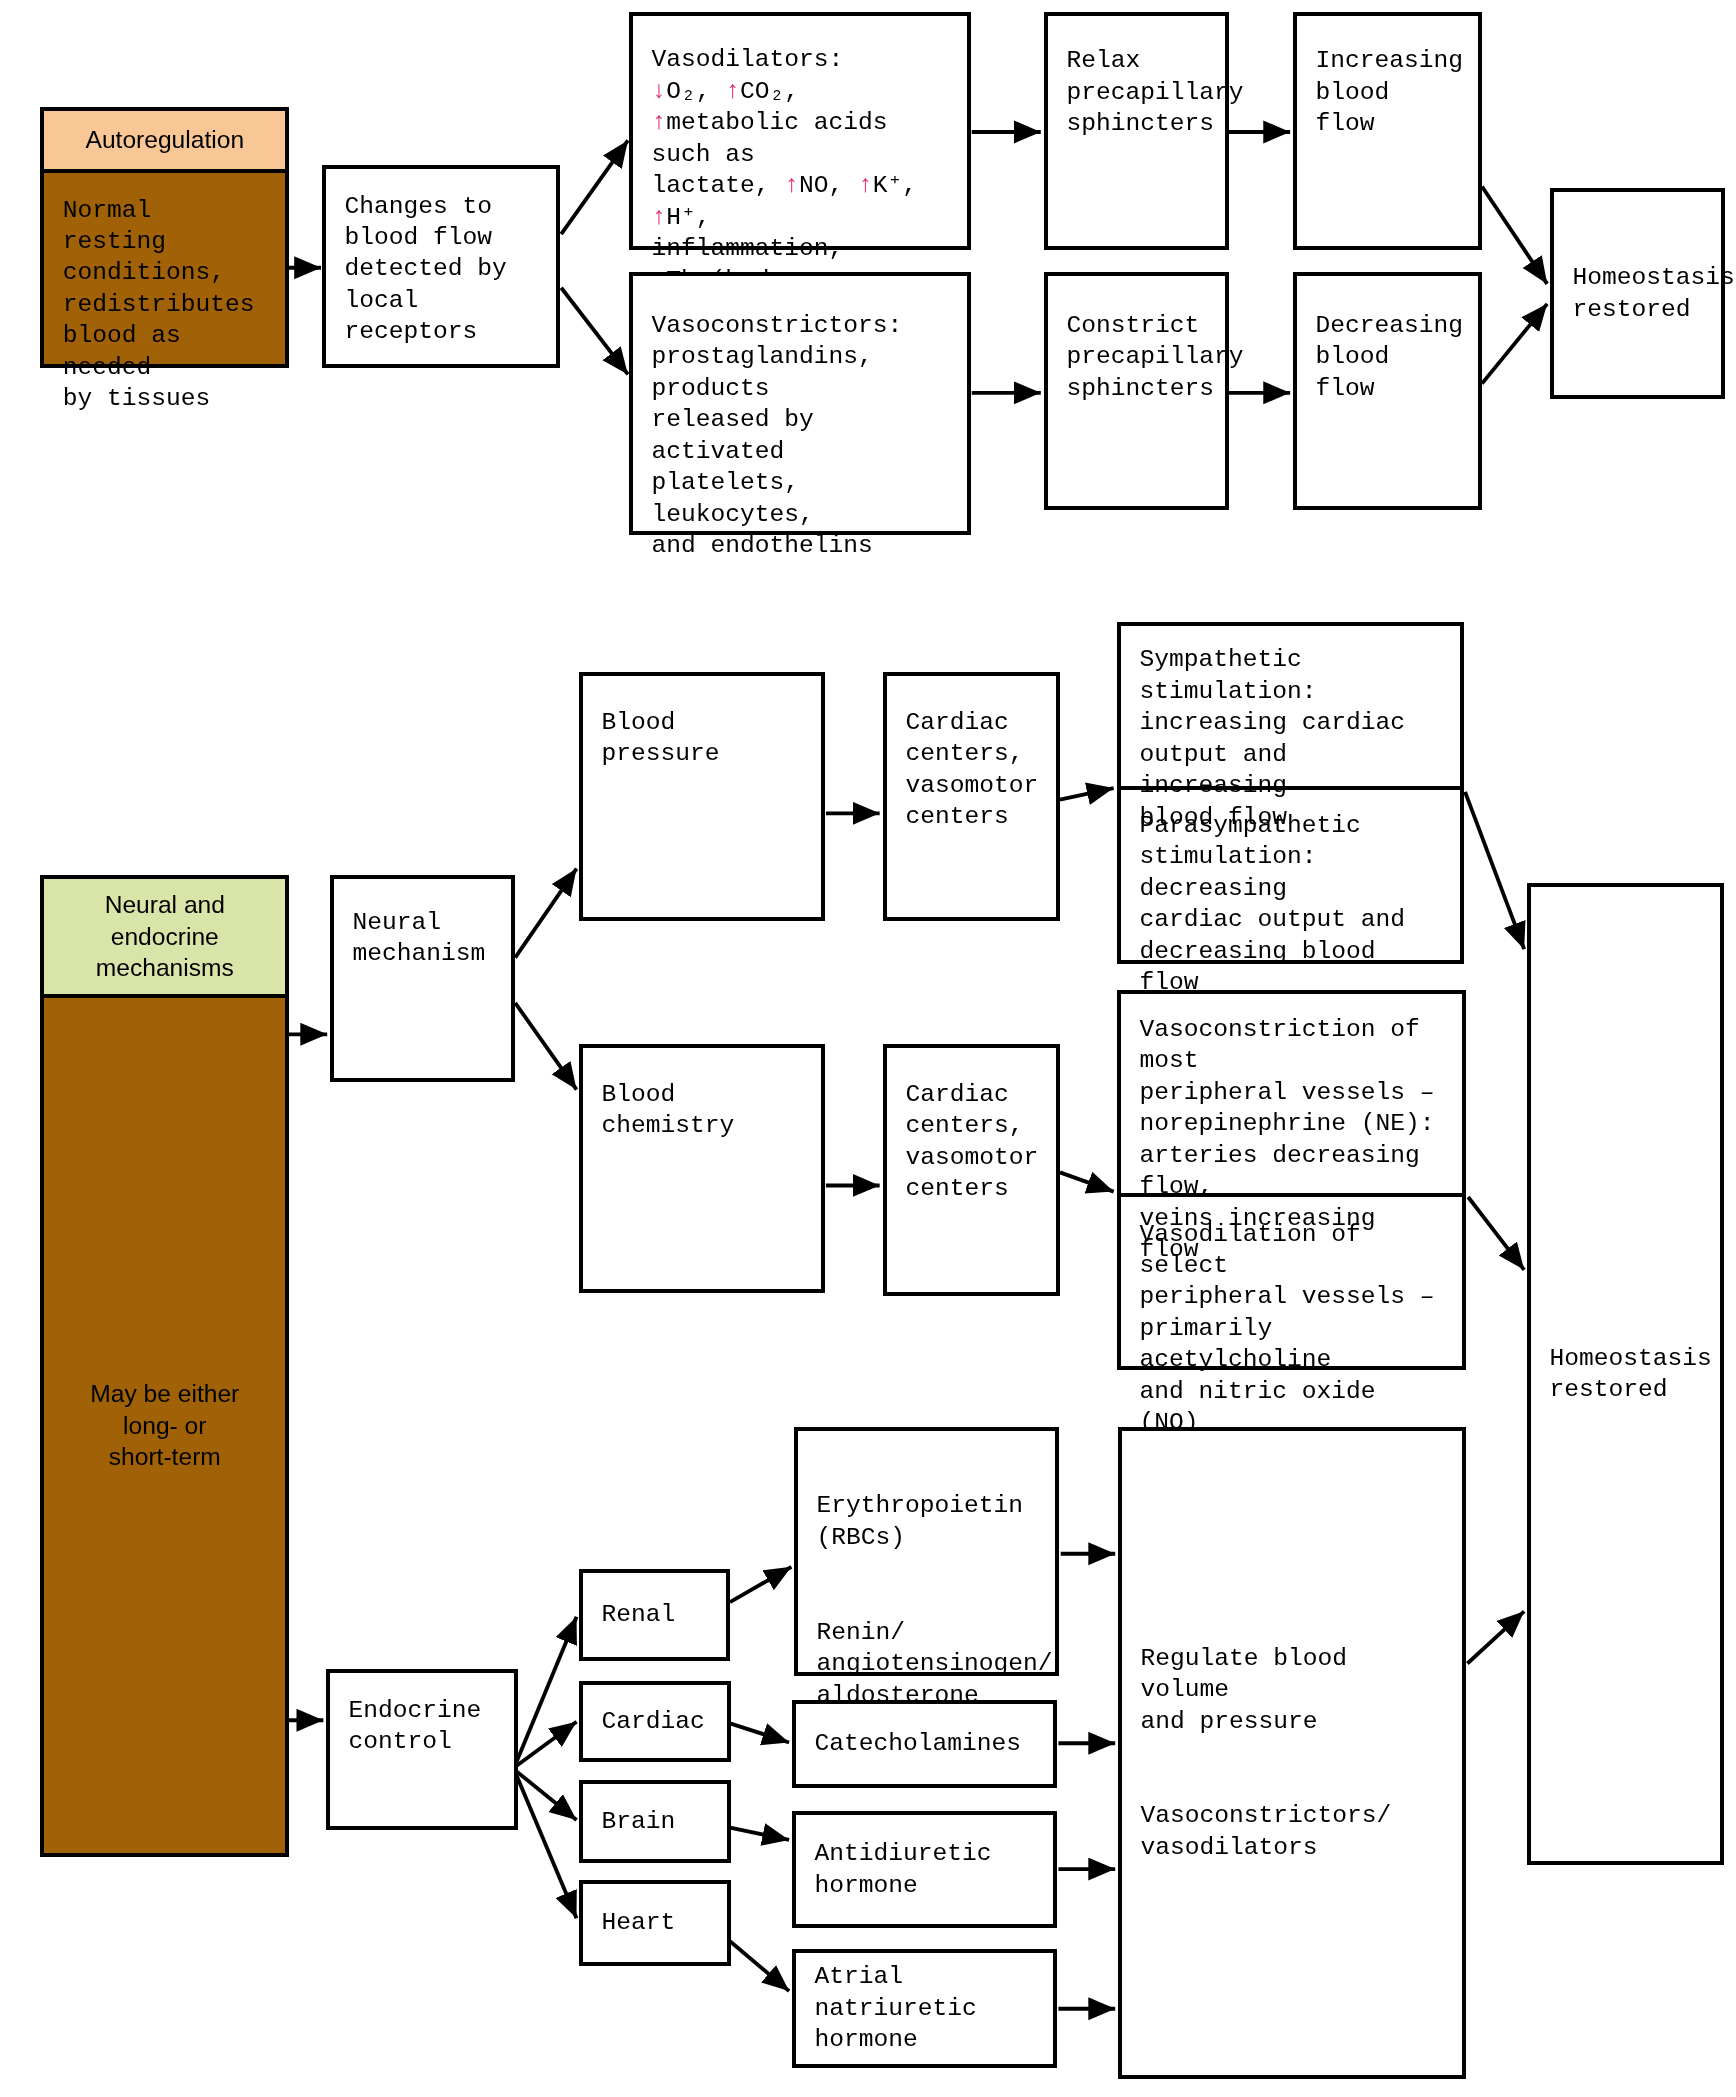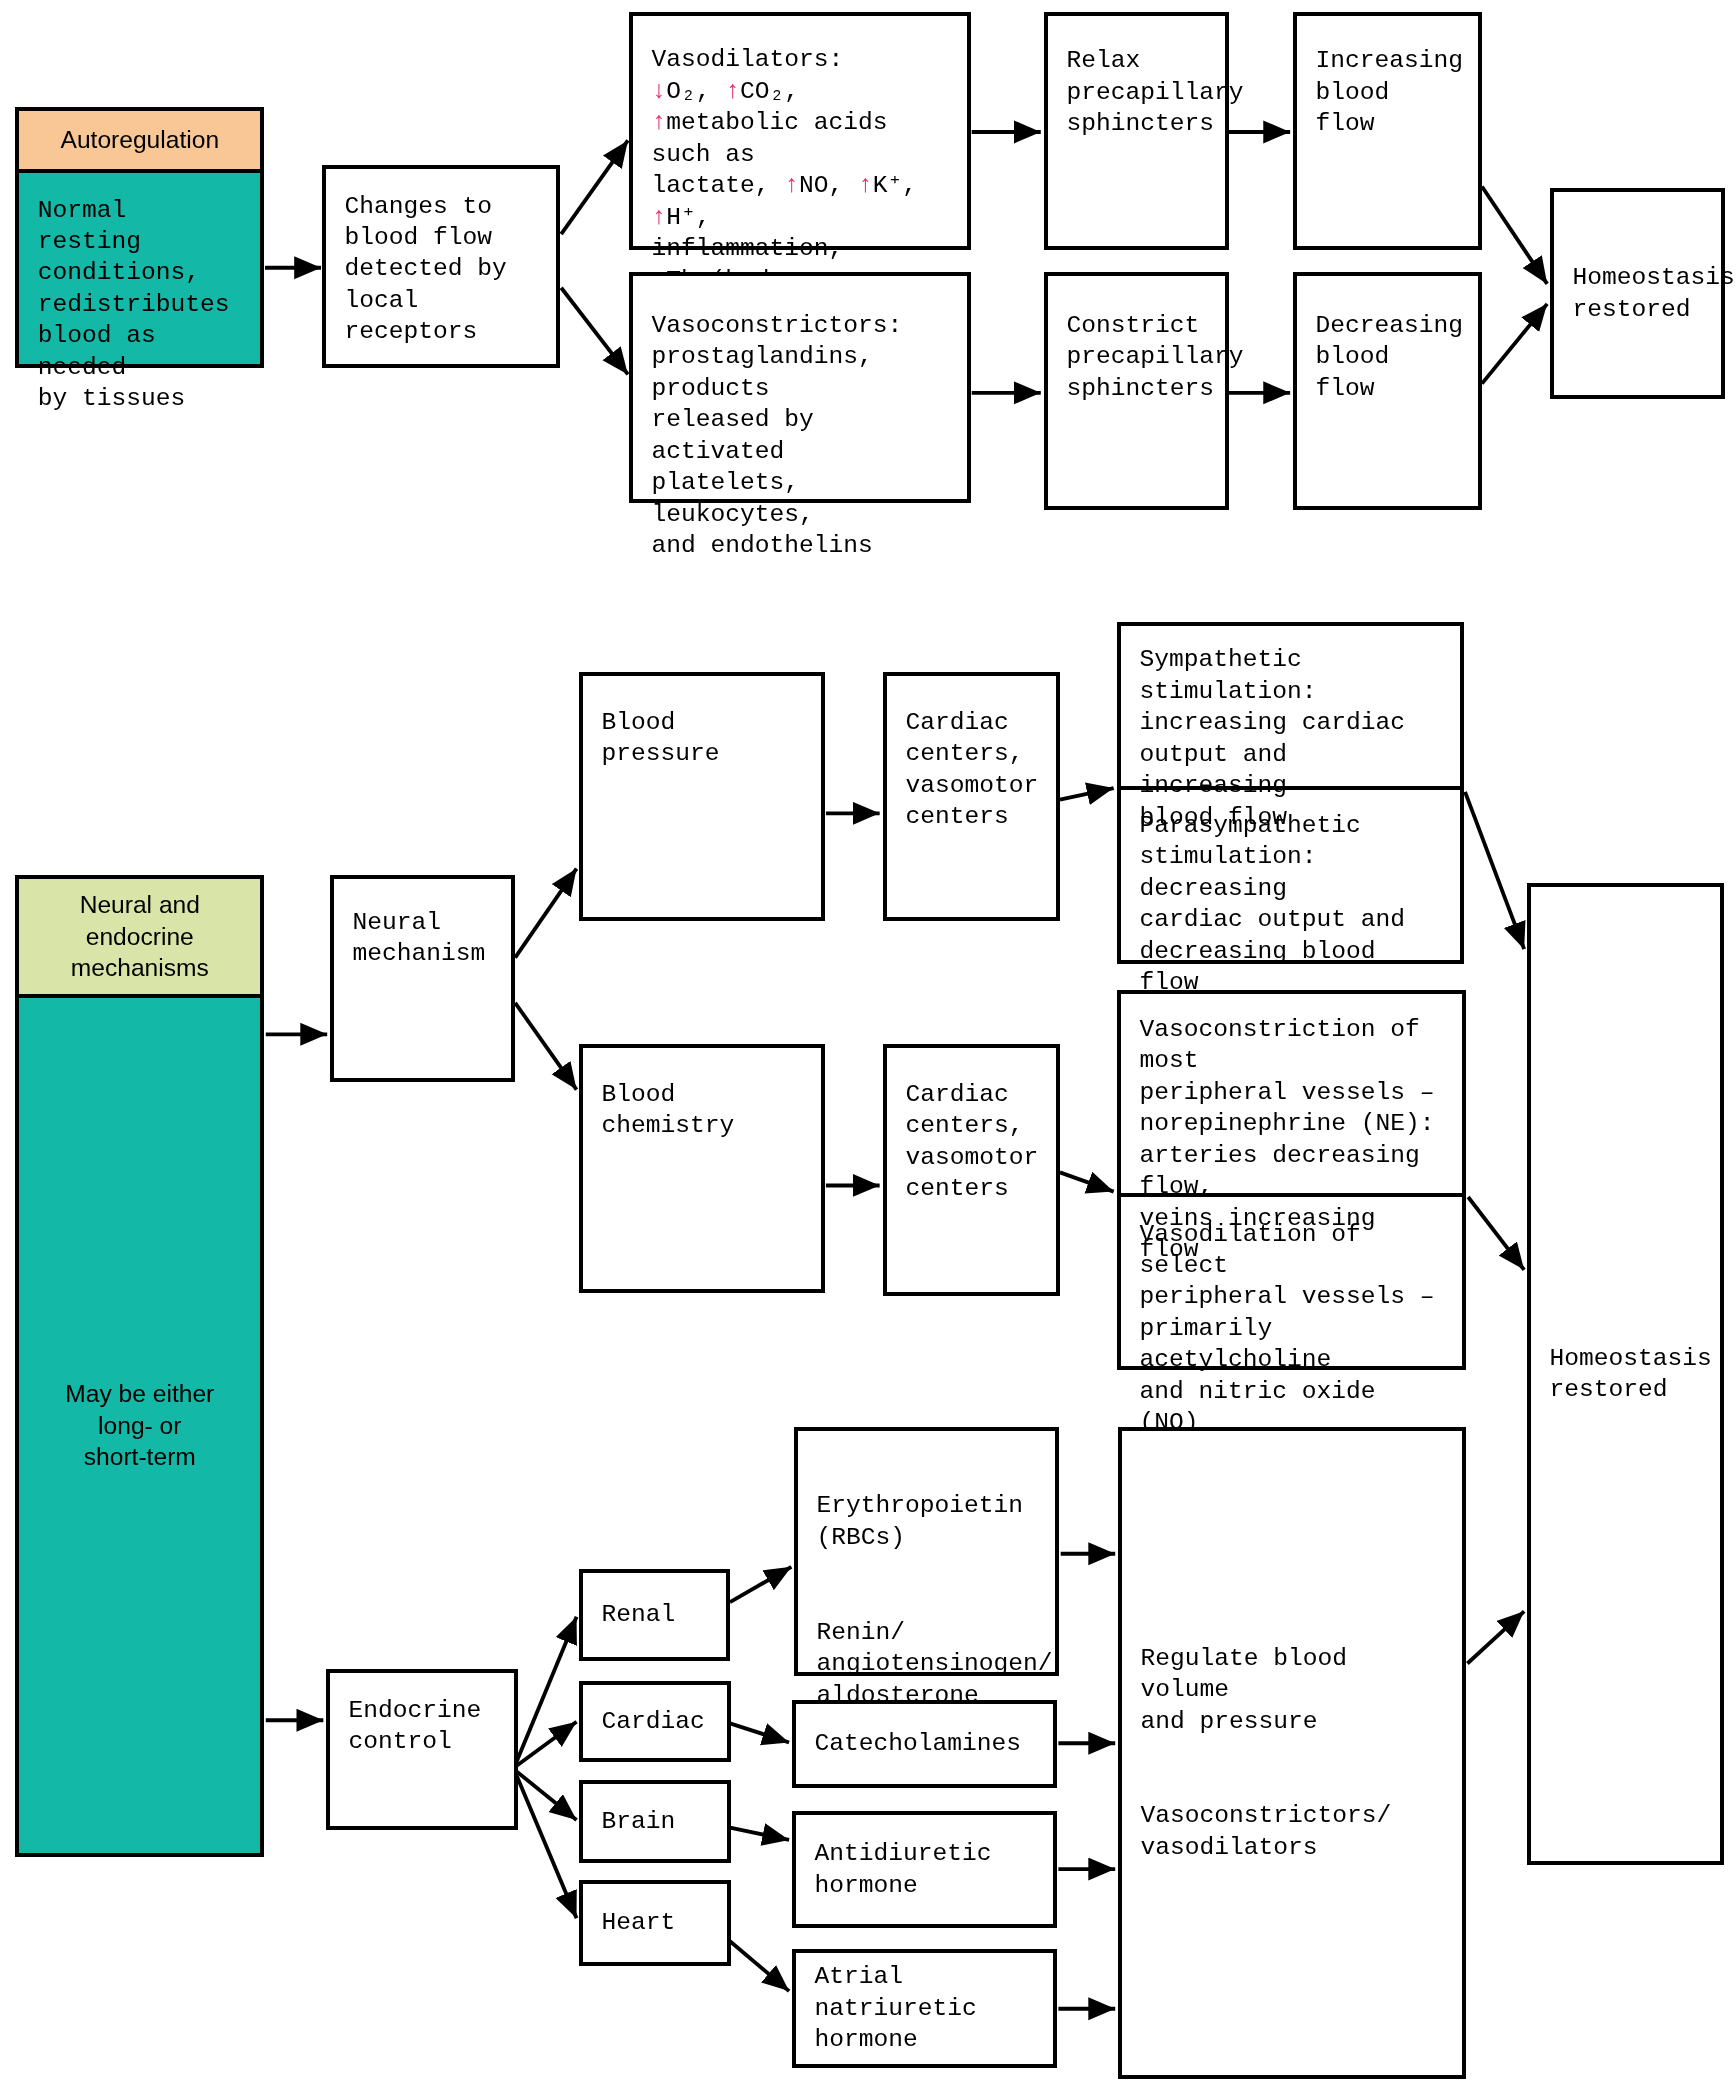--- a/index.html
+++ b/index.html
@@ -8,22 +8,22 @@
     width:1737px;height:2097px;
     background:#fff;
     font-family:"Liberation Sans","DejaVu Sans",sans-serif;
     font-size:24.6px;line-height:1.28;color:#000;
   }
   .box{
     position:absolute;background:#fff;border:4.6px solid var(--border,#000);
     box-sizing:border-box;
   }
   .compound{
-    position:absolute;background:#14b8a6;border:4.6px solid var(--border,#000);
-    box-sizing:border-box;display:flex;flex-direction:column;
+    position:absolute;background:#a16207;border:4.6px solid var(--border,#000);
+    box-sizing:border-box;display:flex;flex-direction:column;margin-left:25px;
   }
   .hdr{
     border-bottom:4.6px solid var(--border,#000);
     display:flex;align-items:center;justify-content:center;
     text-align:center;white-space:pre-line;flex:0 0 auto;
   }
   .orange{background:var(--orange,#f8c795);}
   .green{background:var(--green,#d9e5a8);}
   .cbody{flex:1 1 auto;display:flex;flex-direction:column;}
   .txt{white-space:pre-line;padding:21.5px 17px 7.7px 18.4px;font-family:Liberation Mono, monospace;}
@@ -112,21 +112,21 @@
 
   <div class="box" style="left:629px;top:12.3px;width:342px;height:238px">
     <div class="txt" style="padding-top:28px"><span>Vasodilators:
 </span><span class="accent">↓</span><span>O₂,  </span><span class="accent">↑</span><span>CO₂,
 </span><span class="accent">↑</span><span>metabolic acids such as
 lactate, </span><span class="accent">↑</span><span>NO, </span><span class="accent">↑</span><span>K⁺, </span><span class="accent">↑</span><span>H⁺,
 inflammation,
 </span><span class="accent">↑</span><span>Tb (body temperature)</span></div>
   </div>
 
-  <div class="box" style="left:629px;top:272px;width:342px;height:231px">
+  <div class="box" style="left:629px;top:272px;width:342px;height:263px">
     <div class="txt" style="padding-top:34px">Vasoconstrictors:
 prostaglandins, products
 released by activated
 platelets, leukocytes,
 and endothelins</div>
   </div>
 
   <div class="box" style="left:1044px;top:12.3px;width:185px;height:238px">
     <div class="txt" style="padding-top:29px">Relax
 precapillary

